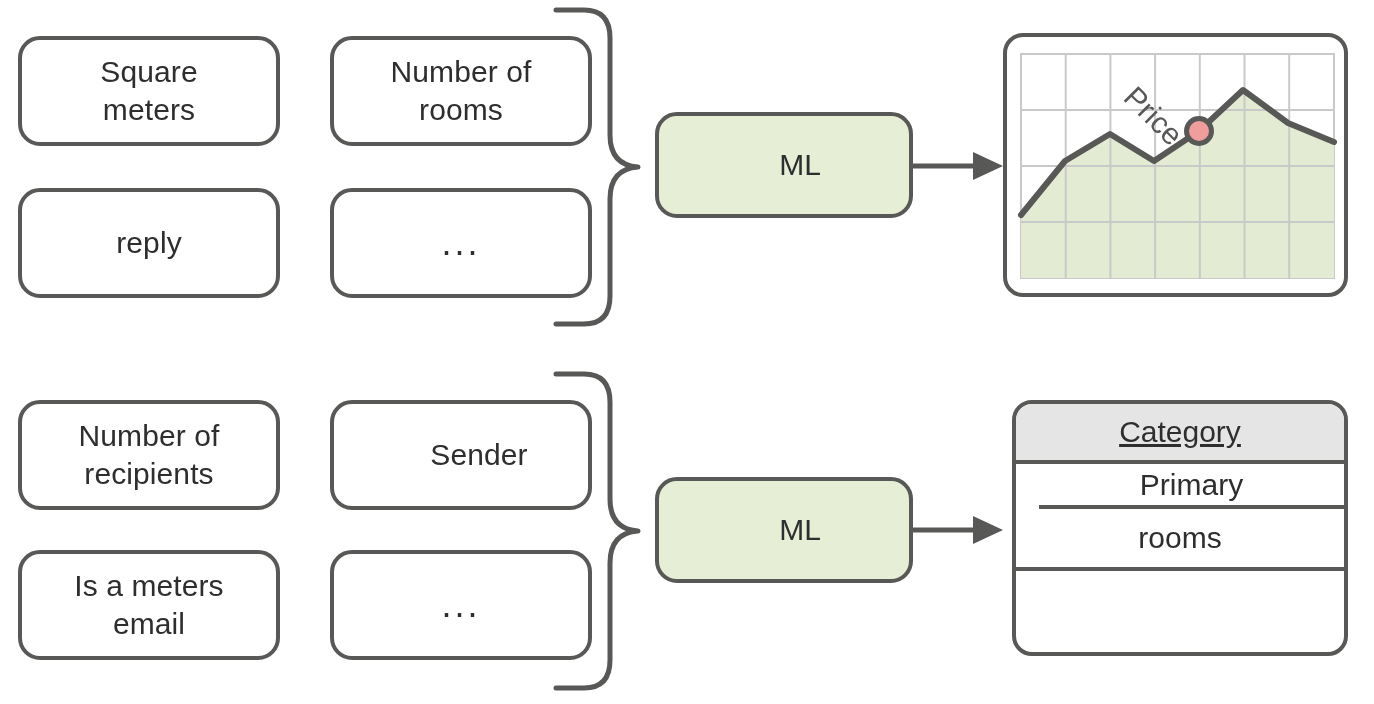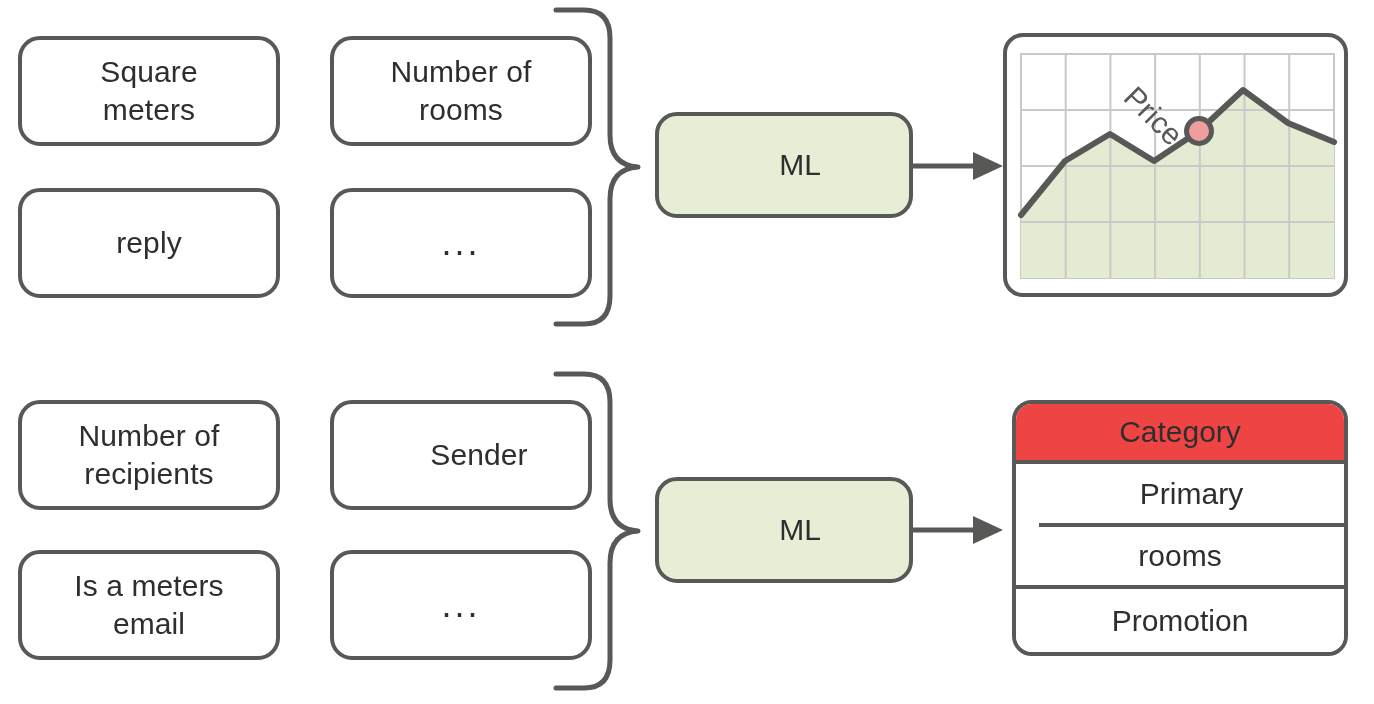--- a/index.html
+++ b/index.html
@@ -99,21 +99,22 @@
     box-sizing: border-box;
     display: flex;
     align-items: center;
     justify-content: center;
     font-size: 30px;
     color: #2e2e2e;
     border-bottom: 4px solid #585856;
     background: #ffffff;
   }
   .table-row.header {
-    background: #ef4444;
+    background: #e5e5e5;
+    text-decoration: underline;
   }
   .table-row.last {
     border-bottom: none;
   }
 </style>
 </head>
 <body>
 
 <div id="canvas">
 
@@ -214,24 +215,21 @@
 
   <svg class="arrow" style="left:911px; top:512px;" width="96" height="36" viewBox="0 0 96 36">
     <line x1="0" y1="18" x2="66" y2="18" stroke="#585856" stroke-width="5"></line>
     <polygon points="62,4 92,18 62,32" fill="#585856"></polygon>
   </svg>
 
   <div class="table-card" style="left:1012px; top:400px; width:336px; height:256px;">
     <div class="table-row header" style="height:60px;">
       <span>Category</span>
     </div>
-    <div class="table-row" style="height:63px;margin-left:23px;">
+    <div class="table-row" style="height:45px;margin-left:23px;">
       <span>Primary</span>
     </div>
     <div class="table-row" style="height:62px;">
       <span>rooms</span>
     </div>
-    <div class="table-row last" style="height:63px;">
-      <span>Promotion</span>
-    </div>
   </div>
 
 </div>
 
 </body></html>

